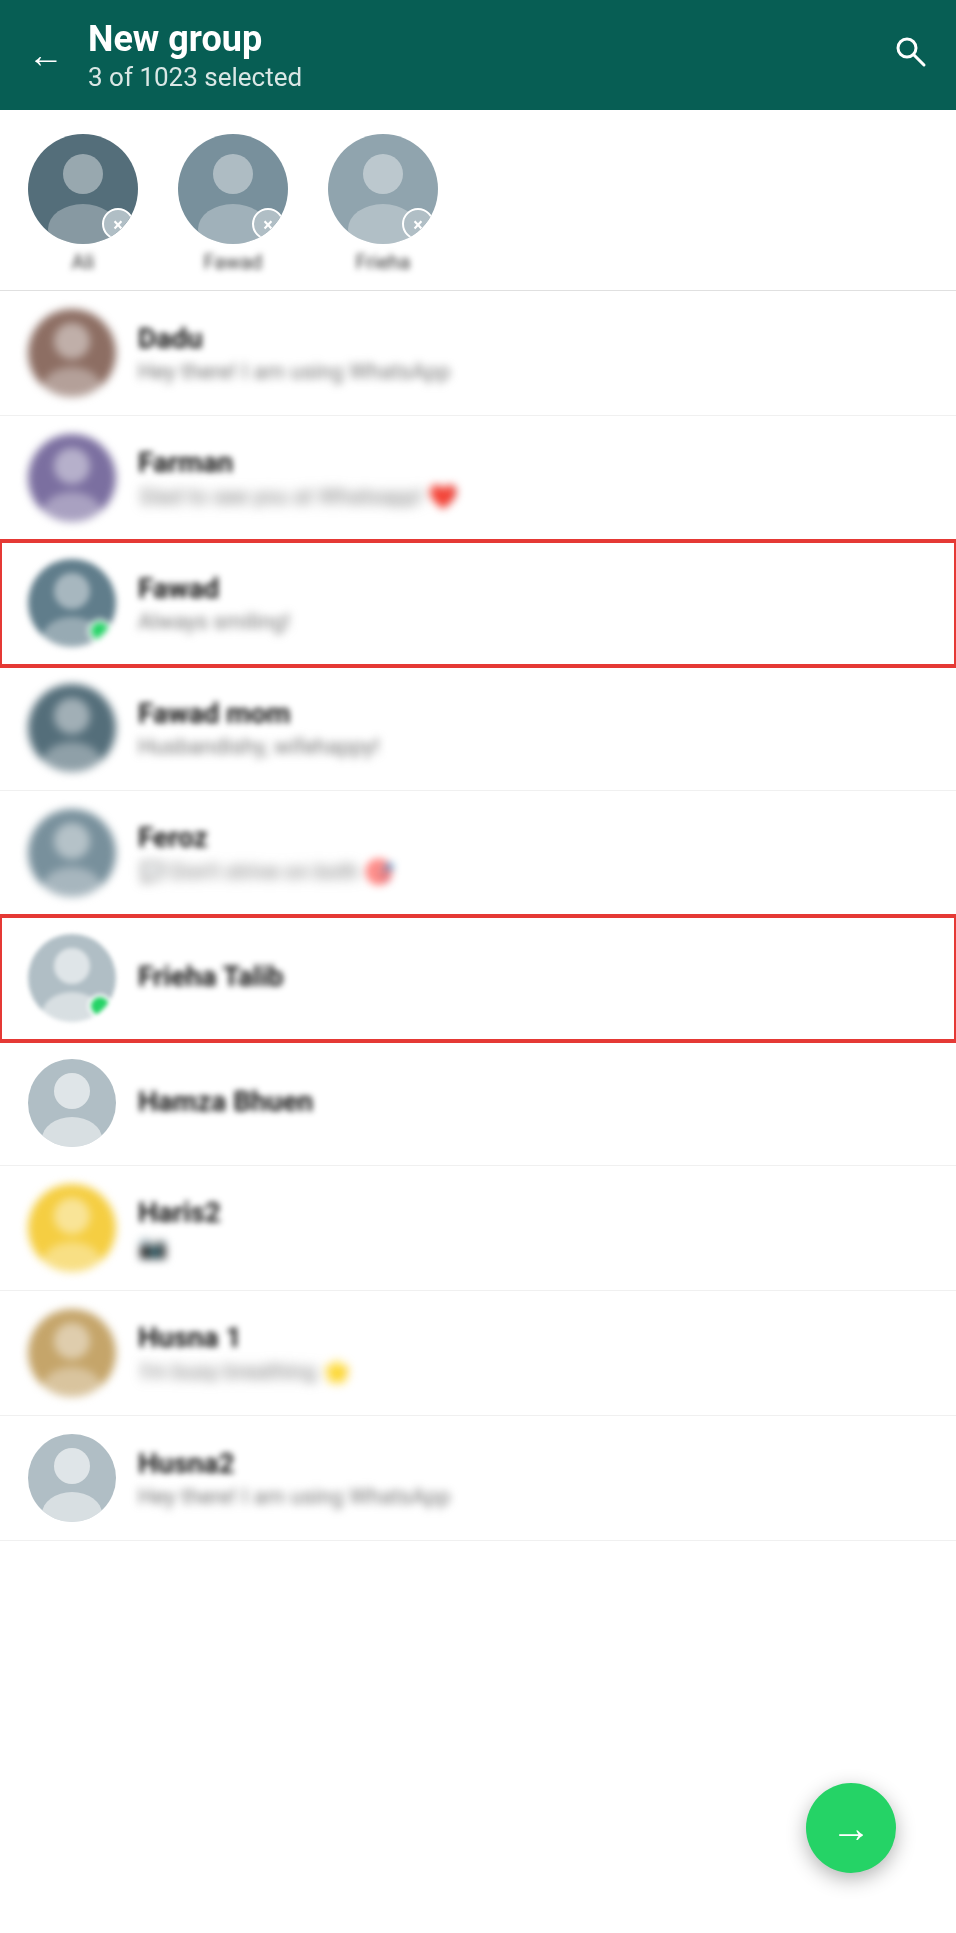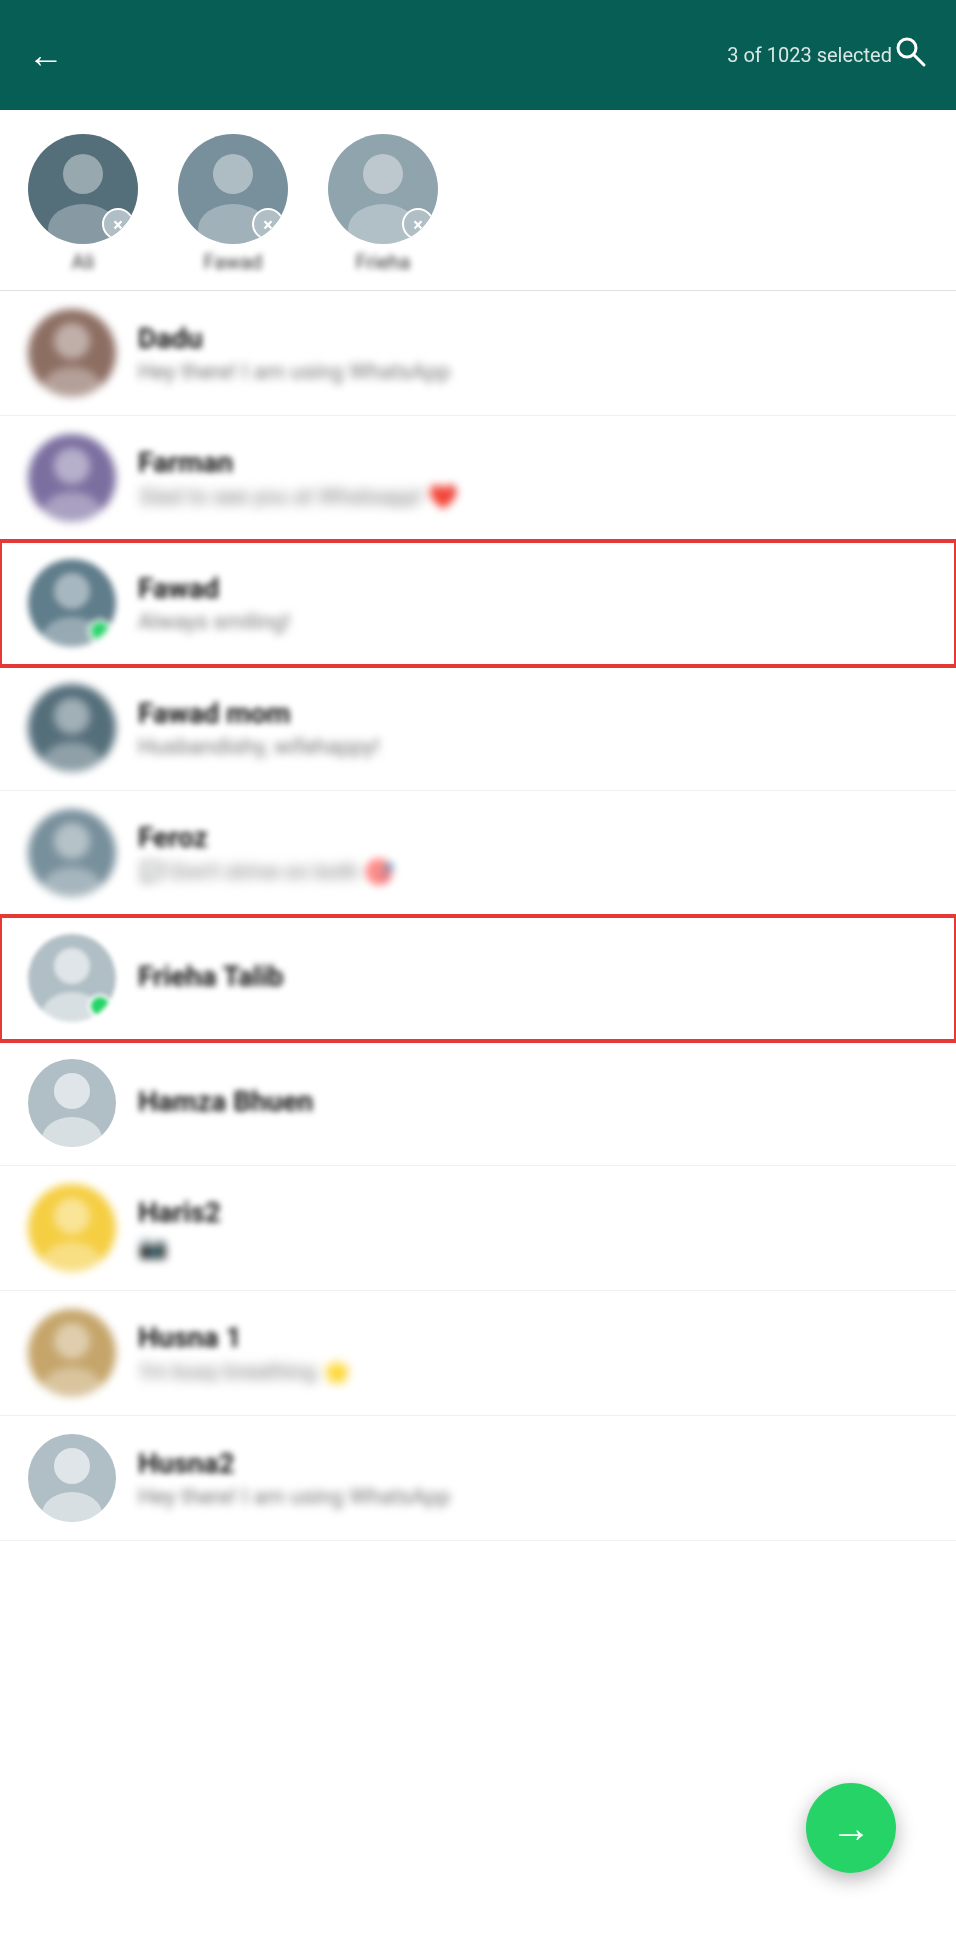--- a/index.html
+++ b/index.html
@@ -32,22 +32,21 @@
       flex: 1;
     }
     .header-title {
       color: #fff;
       font-size: 36px;
       font-weight: bold;
       line-height: 1.2;
     }
     .header-subtitle {
       color: rgba(255,255,255,0.85);
-      font-size: 20px;
-      text-align: right;
+      font-size: 26px;
     }
     .header-search {
       color: #fff;
       font-size: 34px;
       cursor: pointer;
     }
 
     
     .selected-row {
       display: flex;
@@ -211,20 +210,21 @@
       width: 100%;
       height: 100%;
     }
   </style>
 </head>
 <body>
 
 <div class="header">
   <div class="header-back">←</div>
   <div class="header-title-block">
+    <div class="header-title">New group</div>
     <div class="header-subtitle">3 of 1023 selected</div>
   </div>
   <div class="header-search">
     <svg width="36" height="36" viewBox="0 0 36 36" fill="none">
       <circle cx="15" cy="15" r="9" stroke="white" stroke-width="3"></circle>
       <line x1="22" y1="22" x2="32" y2="32" stroke="white" stroke-width="3" stroke-linecap="round"></line>
     </svg>
   </div>
 </div>
 

